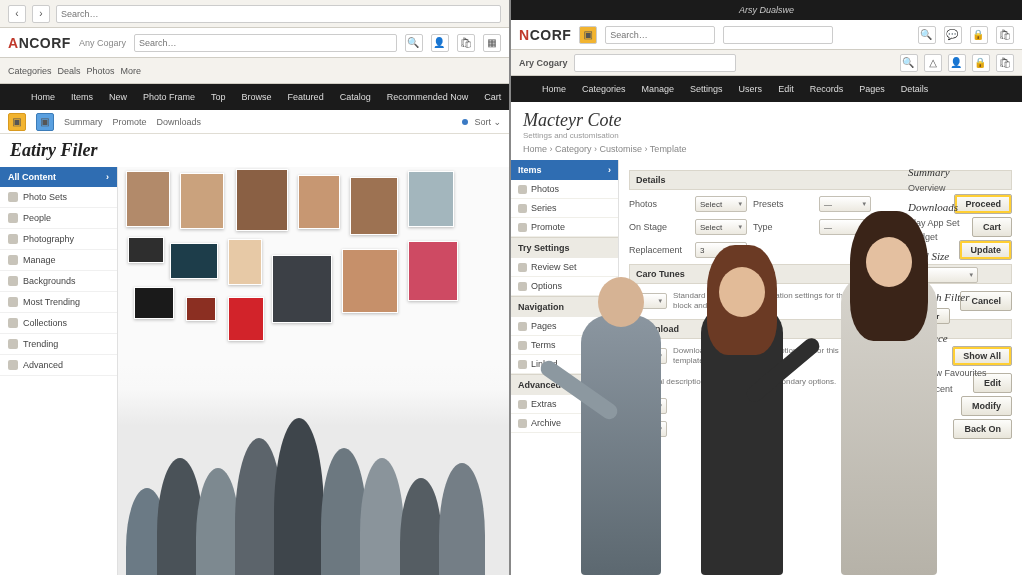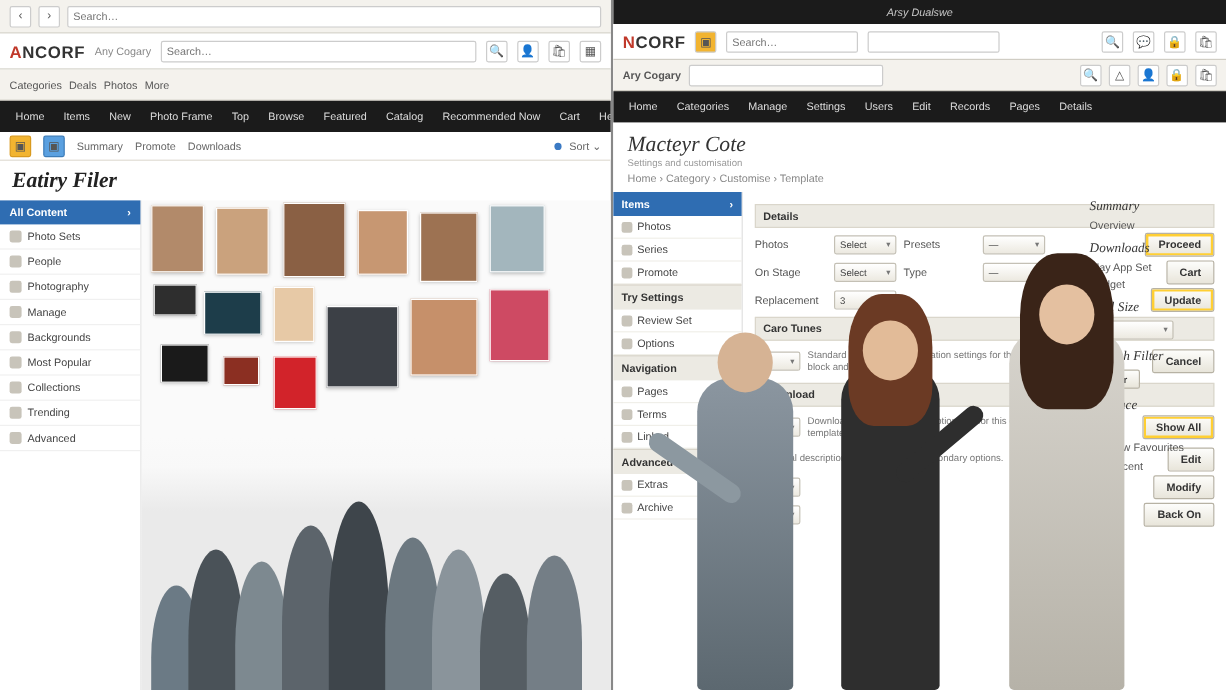--- a/index.html
+++ b/index.html
@@ -13,21 +13,21 @@
 .field-input { flex: 1; height: 18px; border: 1px solid #ccc; border-radius: 2px; padding: 0 4px; font-size: 9px; background: #fff; }
 .icon-btn { width: 18px; height: 18px; background: #fff; border: 1px solid #ccc; border-radius: 2px; display: flex; align-items: center; justify-content: center; font-size: 10px; color: #555; cursor: pointer; }
 
 .brand-row { height: 30px; background: #fff; display: flex; align-items: center; padding: 0 8px; gap: 8px; border-bottom: 1px solid #d0cdc4; }
 .brand { font-weight: bold; font-size: 14px; letter-spacing: 0.5px; }
 .brand .b1 { color: #c0392b; }
 .brand .b2 { color: #333; }
 
 .util-row { height: 26px; background: #f4f2ed; border-bottom: 1px solid #d0cdc4; display: flex; align-items: center; padding: 0 8px; gap: 6px; font-size: 9px; color: #555; }
 
-.nav-row { height: 26px; background: #1b1b1b; display: flex; align-items: center; padding: 0 6px; gap: 2px; font-size: 9px; }
+.nav-row { height: 26px; background: #1b1b1b; display: flex; align-items: center; padding: 0 24px; gap: 2px; font-size: 9px; }
 .nav-item { color: #ddd; padding: 4px 7px; cursor: pointer; white-space: nowrap; }
 
 .sub-row { height: 24px; background: #fff; border-bottom: 1px solid #e0ddd4; display: flex; align-items: center; padding: 0 8px; gap: 10px; font-size: 9px; color: #666; }
 .sub-item { cursor: pointer; }
 .sub-right { margin-left: auto; display: flex; gap: 6px; align-items: center; }
 .badge-dot { width: 6px; height: 6px; border-radius: 50%; background: #3b7ac4; }
 
 
 .left-body { display: flex; height: calc(100% - 134px); }
 .left-title-row { padding: 6px 10px; }
@@ -153,21 +153,21 @@
       <div class="sb-item">
           <span class="sb-icon"></span>
           <span>Manage</span>
         </div>
       <div class="sb-item">
           <span class="sb-icon"></span>
           <span>Backgrounds</span>
         </div>
       <div class="sb-item">
           <span class="sb-icon"></span>
-          <span>Most Popular</span>
+          <span>Most Trending</span>
         </div>
       <div class="sb-item">
           <span class="sb-icon"></span>
           <span>Collections</span>
         </div>
       <div class="sb-item">
           <span class="sb-icon"></span>
           <span>Trending</span>
         </div>
       <div class="sb-item">

